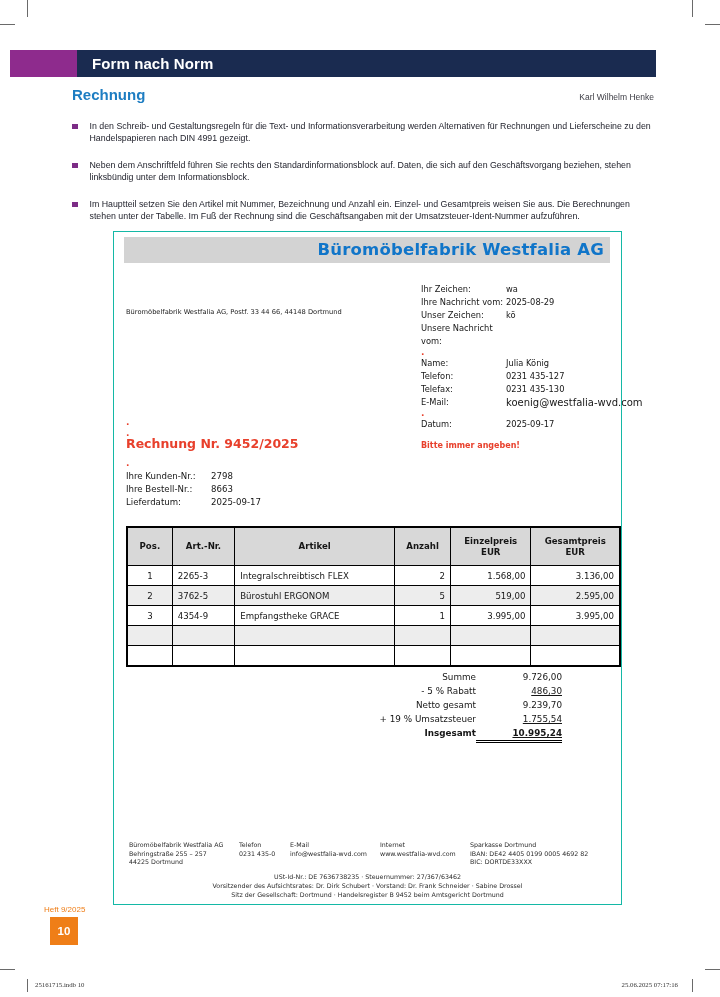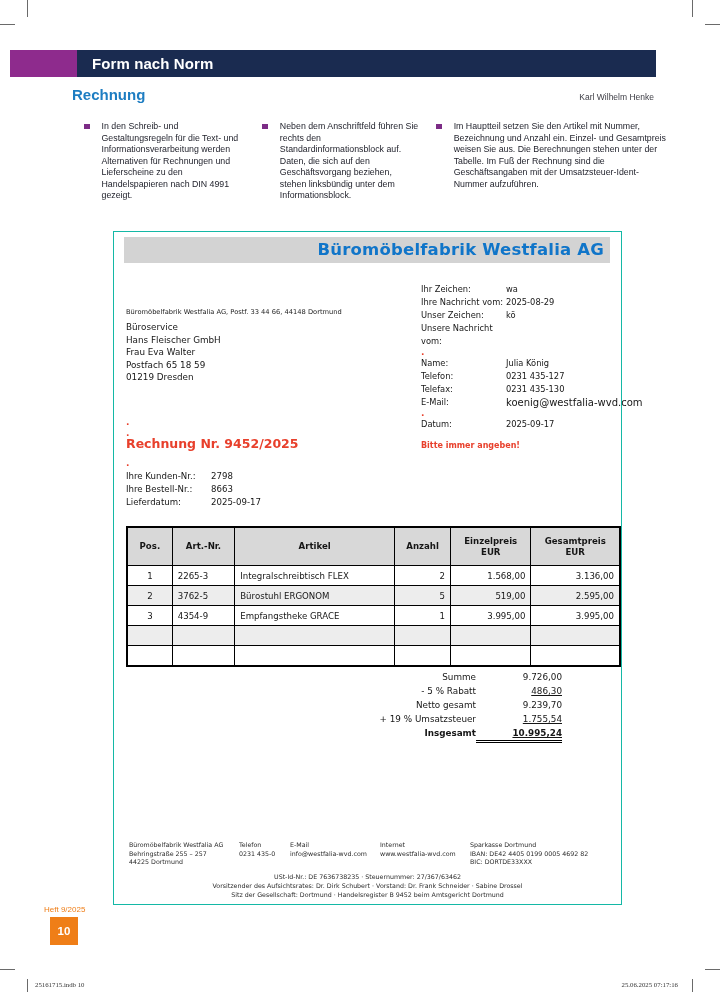--- a/index.html
+++ b/index.html
@@ -8,21 +8,21 @@
   
   .crop{position:absolute;background:#6a6a6a;}
   
   .band{position:absolute;left:10px;top:50px;width:646px;height:27px;background:#1a2b50;}
   .band-purple{position:absolute;left:0;top:0;width:67px;height:27px;background:#8e2b8d;}
   .band-title{position:absolute;left:82px;top:0;height:27px;line-height:27px;color:#fff;
               font-weight:bold;font-size:15px;letter-spacing:.1px;}
   .article-title{position:absolute;left:72px;top:86px;color:#1d7dc2;font-weight:bold;font-size:15px;}
   .author{position:absolute;right:66px;top:92px;font-size:8.5px;color:#3c3c44;}
   
-  .bullets{position:absolute;left:84px;top:121px;width:582px;display:flex;flex-direction:row;gap:16px;}
+  .bullets{position:absolute;left:72px;top:121px;width:582px;display:flex;flex-direction:column;gap:16px;}
   .bullet{display:flex;font-size:8.8px;line-height:11.5px;color:#23242e;}
   .bullet .sq{flex:0 0 auto;width:5.5px;height:5.5px;background:#7c2c86;margin:2.6px 12px 0 0;}
   
   .invoice{position:absolute;left:113px;top:231px;width:507px;height:672px;background:#fff;
            border:1px solid #14b8a6;font-family:"DejaVu Sans",sans-serif;color:#161616;}
   .inv-companybar{position:absolute;left:10px;top:5px;width:486px;height:26px;background:#d3d3d3;
            color:#1075c9;font-weight:bold;font-size:16.5px;line-height:26px;text-align:right;
            padding-right:6px;box-sizing:border-box;letter-spacing:.2px;}
   .inv-sender{position:absolute;left:12px;top:76px;font-size:6.7px;color:#222;}
   .inv-recipient{position:absolute;left:12px;top:89px;font-size:8.8px;line-height:12.6px;}
@@ -110,27 +110,20 @@
       <span>Im Hauptteil setzen Sie den Artikel mit Nummer, Bezeichnung und Anzahl ein. Einzel- und Gesamtpreis weisen Sie aus. Die Berechnungen stehen unter der Tabelle. Im Fuß der Rechnung sind die Geschäftsangaben mit der Umsatzsteuer-Ident-Nummer aufzuführen.</span>
     </div>
   </div>
 
   <div class="invoice">
 
     <div class="inv-companybar">Büromöbelfabrik Westfalia AG</div>
 
     <div class="inv-sender">Büromöbelfabrik Westfalia AG, Postf. 33 44 66, 44148 Dortmund</div>
 
-    <div class="inv-recipient">
-      <div>Büroservice</div>
-      <div>Hans Fleischer GmbH</div>
-      <div>Frau Eva Walter</div>
-      <div>Postfach 65 18 59</div>
-      <div>01219 Dresden</div>
-    </div>
 
     <div class="inv-info">
       <div class="irow">
         <span class="ilabel">Ihr Zeichen:</span>
         <span class="ival">wa</span>
       </div>
       <div class="irow">
         <span class="ilabel">Ihre Nachricht vom:</span>
         <span class="ival">2025-08-29</span>
       </div>

